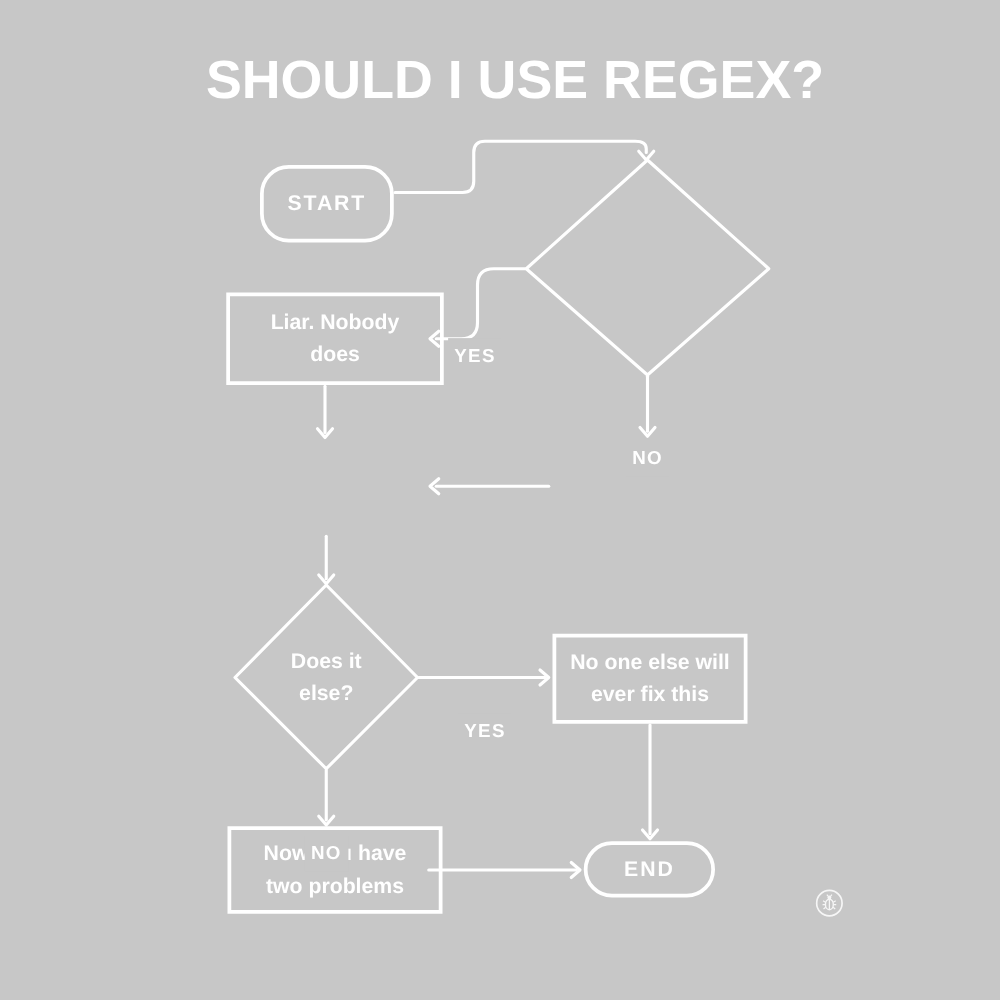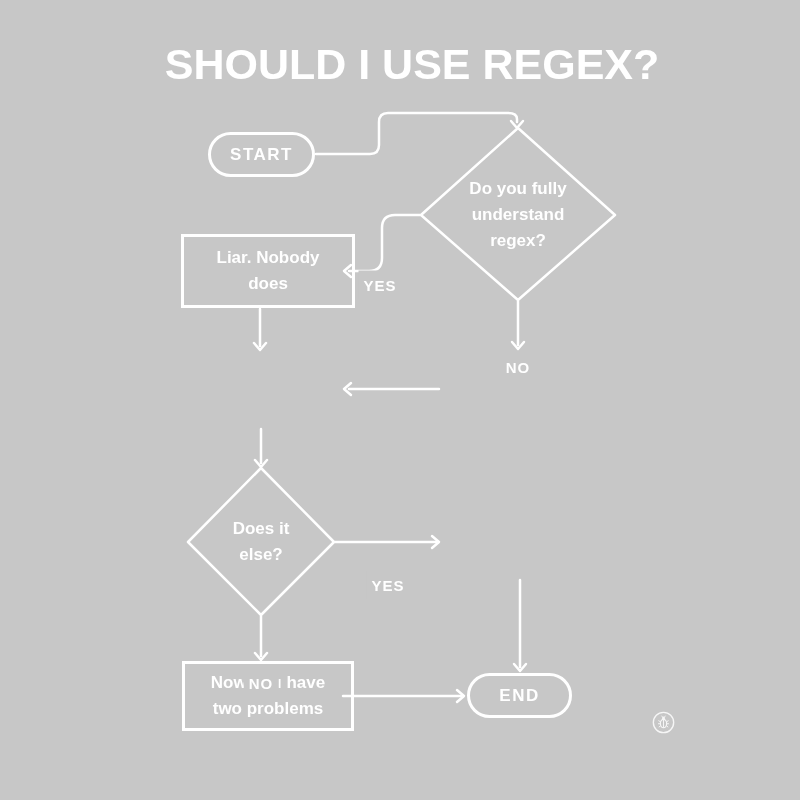--- a/index.html
+++ b/index.html
@@ -129,38 +129,38 @@
     <path d="M 261 616 L 261 656"></path>
     <path d="M 255 653 L 261 660 L 267 653"></path>
 
     <path d="M 520 580 L 520 667"></path>
     <path d="M 514 664 L 520 671 L 526 664"></path>
 
     <path d="M 343 696 L 461 696"></path>
     <path d="M 457 690 L 464 696 L 457 702"></path>
   </svg>
 
-  <div class="node terminator" style="left:208px; top:132px; width:107px; height:45px;">
+  <div class="node terminator" style="left:208px; top:132px; width:107px; height:62px;">
     <span class="node-label">START</span>
   </div>
 
-  <div class="decision-label" style="left:453px; top:176px; width:130px; height:78px;">
-    <span class="node-label">Do you fully understand regex?</span>
-  </div>
 
   <div class="node process" style="left:181px; top:234px; width:174px; height:74px;">
     <span class="node-label" style="width:132px;">Liar. Nobody does</span>
   </div>
 
 
 
   <div class="decision-label" style="left:216px; top:516px; width:90px; height:52px;">
     <span class="node-label">Does it else?</span>
   </div>
 
+  <div class="node process" style="left:442px; top:507px; width:156px; height:72px;">
+    <span class="node-label" style="width:140px;">No one else will ever fix this</span>
+  </div>
 
   <div class="node process" style="left:182px; top:661px; width:172px; height:70px;">
     <span class="node-label" style="width:130px;">Now you have two problems</span>
   </div>
 
   <div class="node terminator" style="left:467px; top:673px; width:105px; height:45px;">
     <span class="node-label">END</span>
   </div>
 
   <span class="edge-label" style="left:380px; top:242px;">YES</span>

